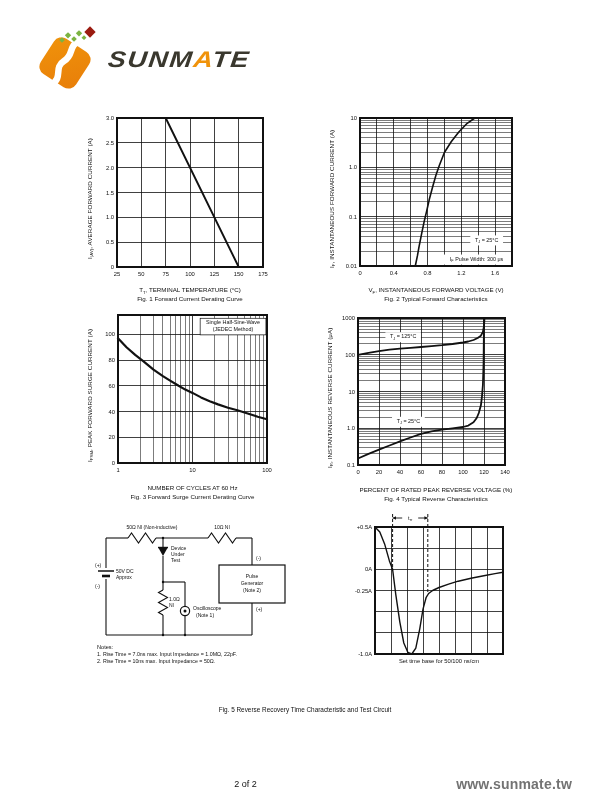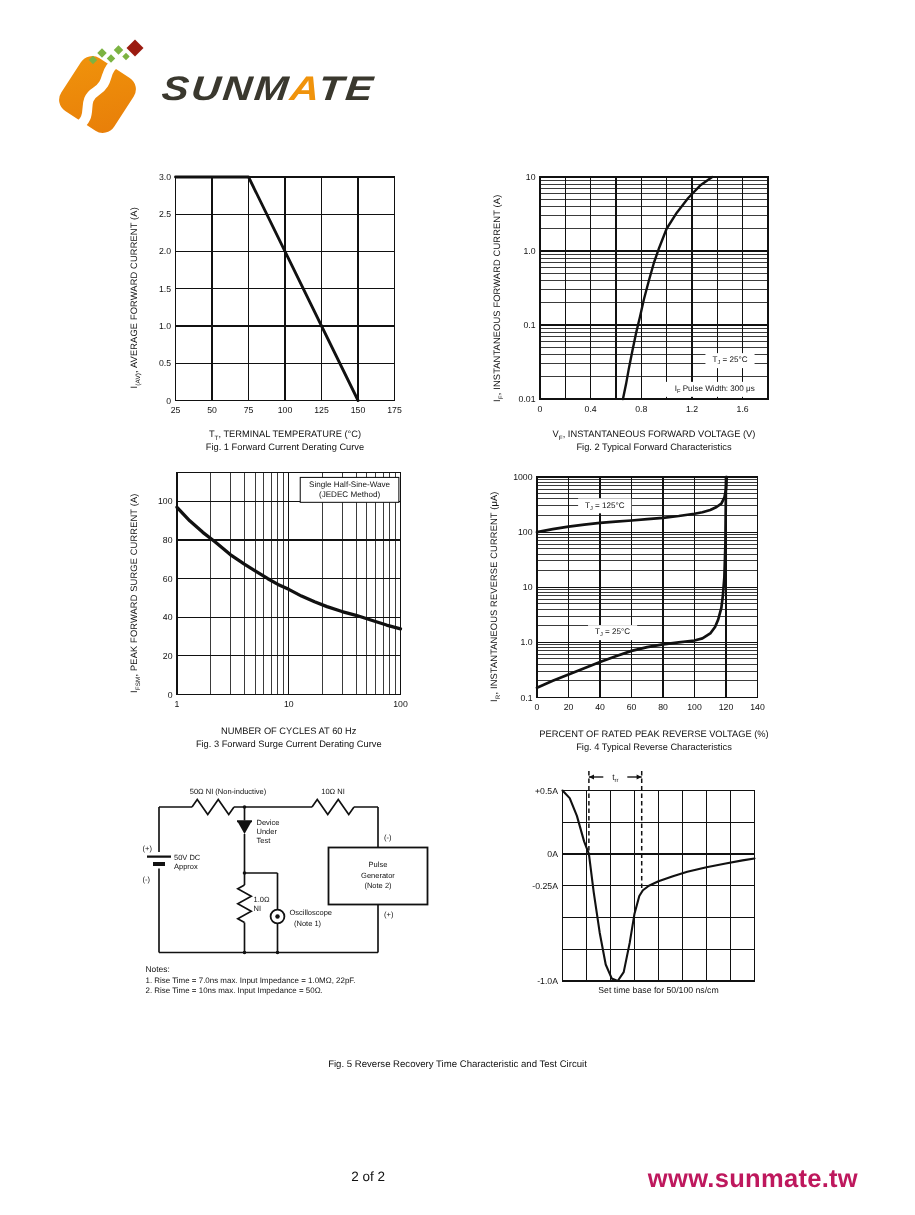--- a/index.html
+++ b/index.html
@@ -11,21 +11,21 @@
   .circuit text{font-size:5px;fill:#111;font-family:"Liberation Sans",sans-serif;}
   .ytitle{position:absolute;writing-mode:vertical-rl;transform:rotate(180deg);
           text-align:center;font-size:6.2px;white-space:nowrap;width:12px;letter-spacing:.1px;}
   .xtitle{position:absolute;text-align:center;font-size:6.2px;white-space:nowrap;}
   .figcap{position:absolute;text-align:center;font-size:6.2px;white-space:nowrap;}
   .notes{position:absolute;left:97px;top:644px;font-size:5.3px;line-height:6.8px;}
   .notes .nt{font-size:5.6px;}
   .wavecap{position:absolute;left:375px;top:658px;width:128px;text-align:center;font-size:5.8px;}
   .fig5cap{position:absolute;left:0;top:706px;width:610px;text-align:center;font-size:6.4px;}
   .pgnum{position:absolute;left:0;top:779px;width:491px;text-align:center;font-size:9px;}
-  .site{position:absolute;right:38px;top:776px;font-size:17px;font-weight:700;letter-spacing:.2px;color:#be185d;}
+  .site{position:absolute;right:38px;top:776px;font-size:14px;font-weight:700;letter-spacing:.2px;color:#737373;}
   .logo{position:absolute;left:38px;top:26px;display:flex;align-items:center;}
   .wordmark{font-size:27px;font-weight:700;font-style:italic;letter-spacing:1.5px;
             transform:skewX(-6deg) scaleY(.84);color:var(--dark,#3A382E);margin-left:8px;white-space:nowrap;}
   .wordmark .accent{color:var(--orange,#F0930B);}
 </style>
 </head>
 <body>
 
 <div class="page" style="--orange: #F0930B; --orange-dark: #E87E09; --dark: #3A382E; --green: #7CB342; --red: #9B1B10;">
 

